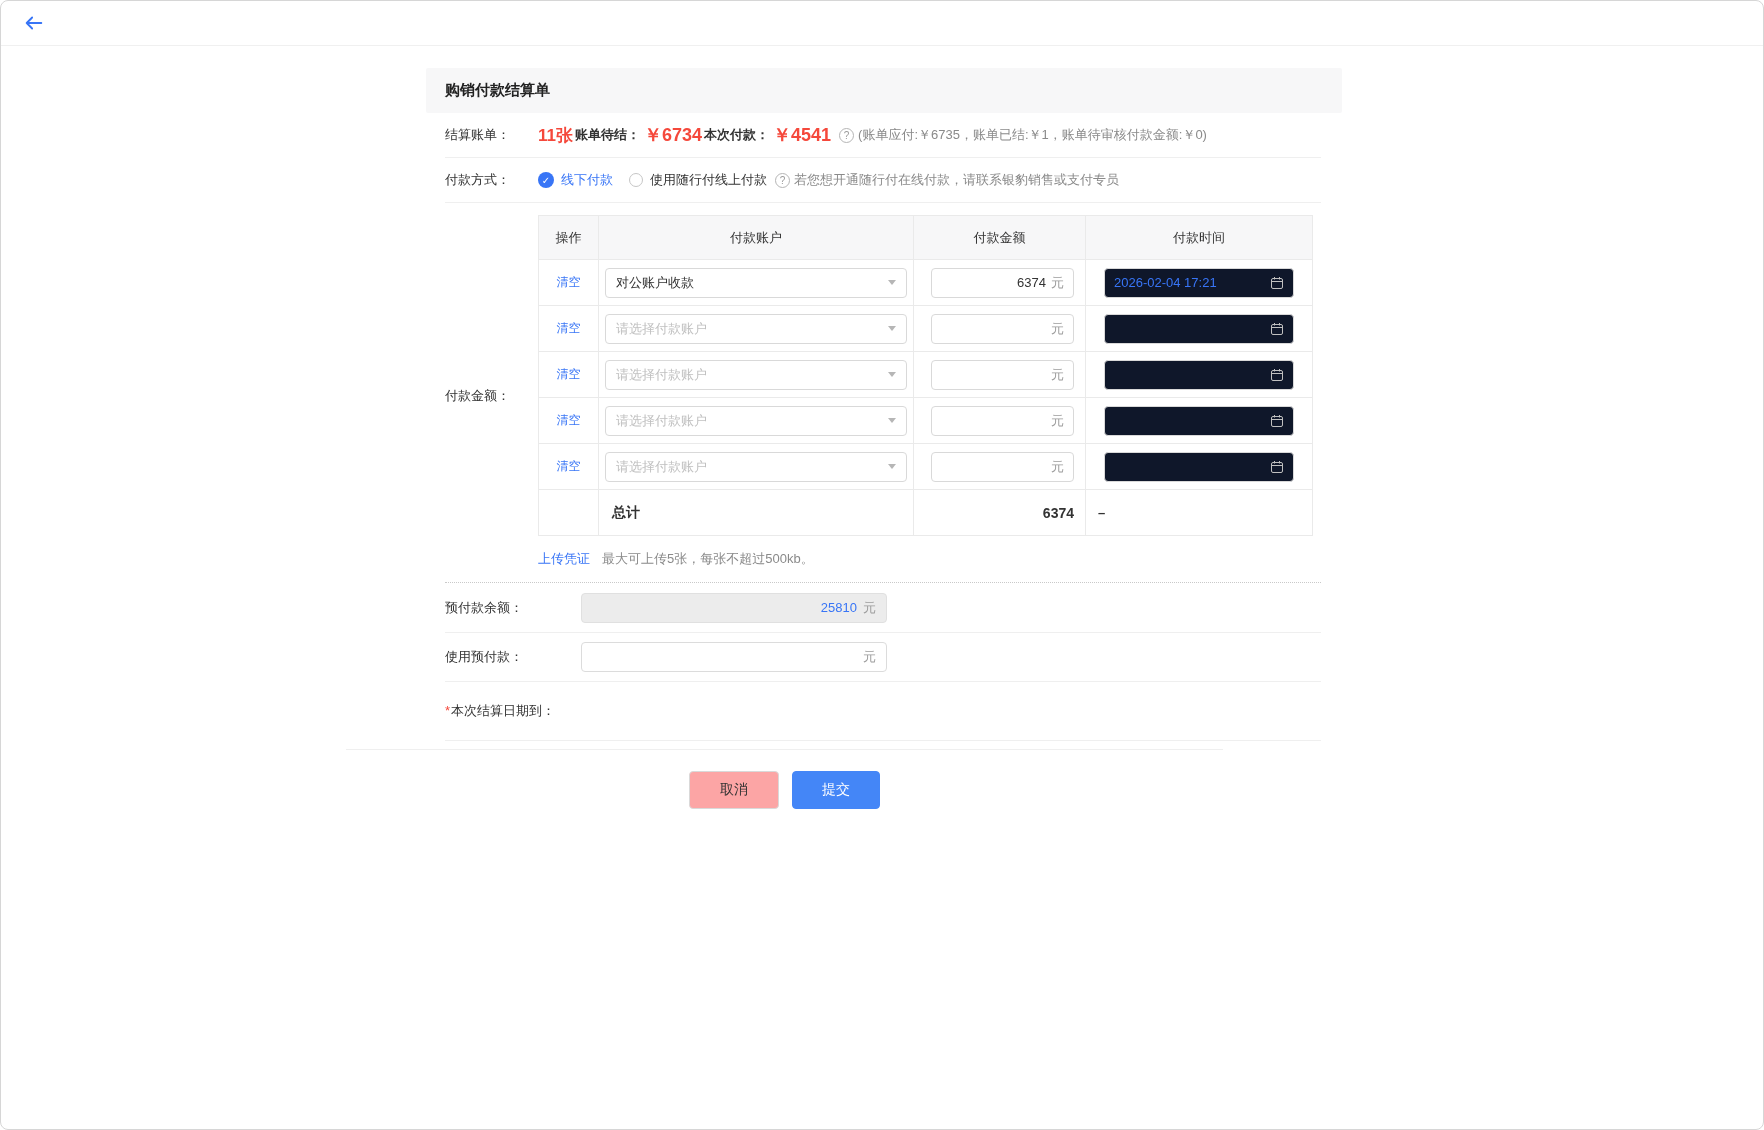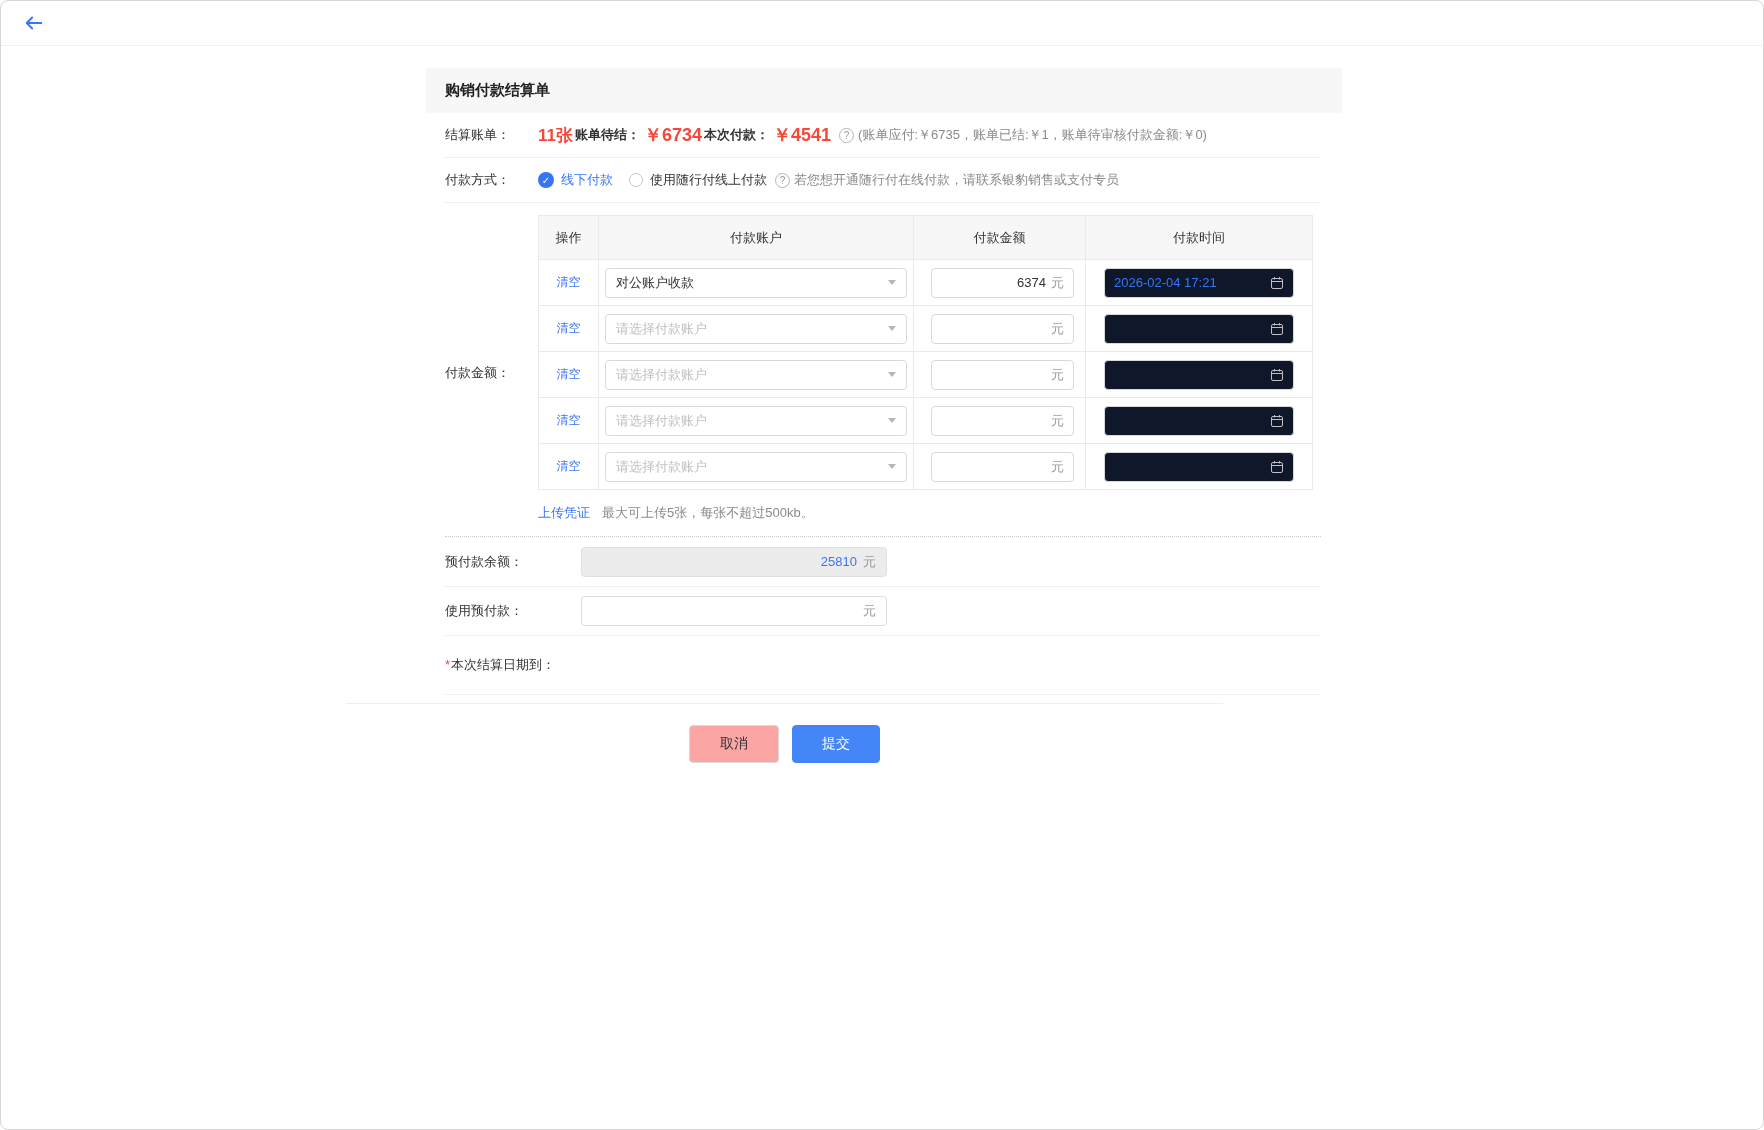--- a/index.html
+++ b/index.html
@@ -329,20 +329,26 @@
                     <span class="time-val"></span>
                     <svg class="cal" width="14" height="14" viewBox="0 0 14 14">
                       <rect x="1.5" y="2.5" width="11" height="10" rx="1.5" fill="none" stroke="#c0c0c0"></rect>
                       <line x1="1.5" y1="5.5" x2="12.5" y2="5.5" stroke="#c0c0c0"></line>
                       <line x1="4.5" y1="1" x2="4.5" y2="3.5" stroke="#c0c0c0"></line>
                       <line x1="9.5" y1="1" x2="9.5" y2="3.5" stroke="#c0c0c0"></line>
                     </svg>
                   </div>
                 </td>
               </tr>
+              <tr>
+                <td class="c-action"></td>
+                <td class="t-label">总计</td>
+                <td class="t-total">6374</td>
+                <td class="t-dash">–</td>
+              </tr>
             </tbody>
           </table>
           <div class="upload-line">
             <span class="link upload-link">上传凭证</span>
             <span class="upload-hint">最大可上传5张，每张不超过500kb。</span>
           </div>
         </div>
       </div>
 
       <div class="form-row row-prepaid">

